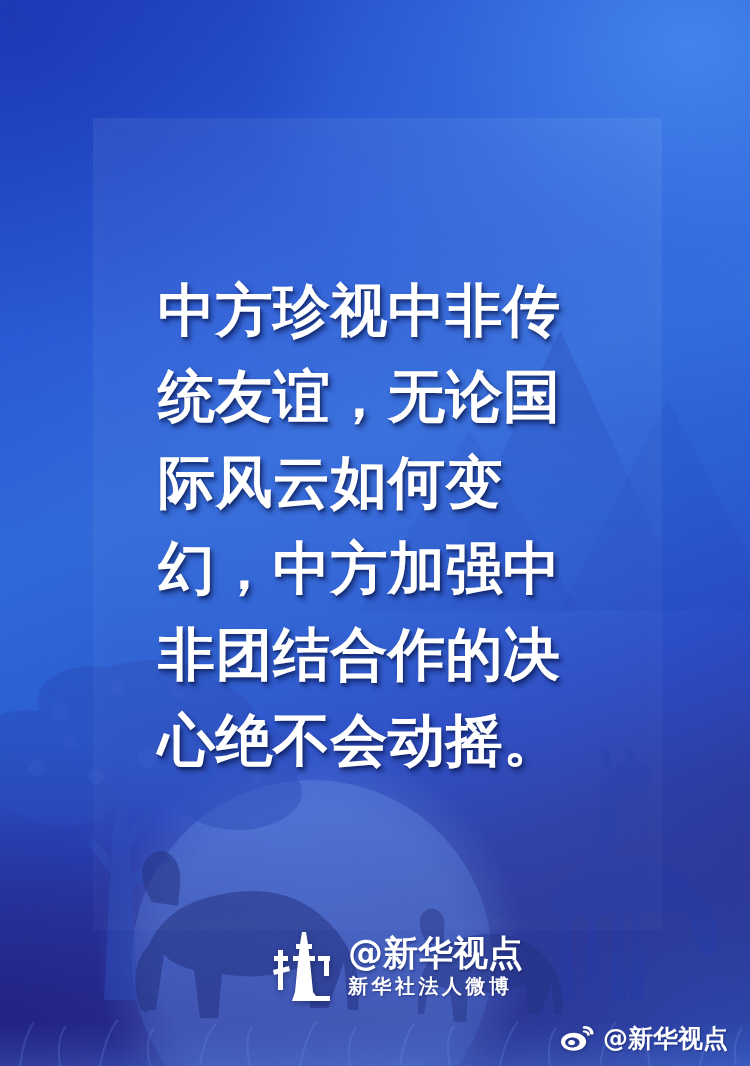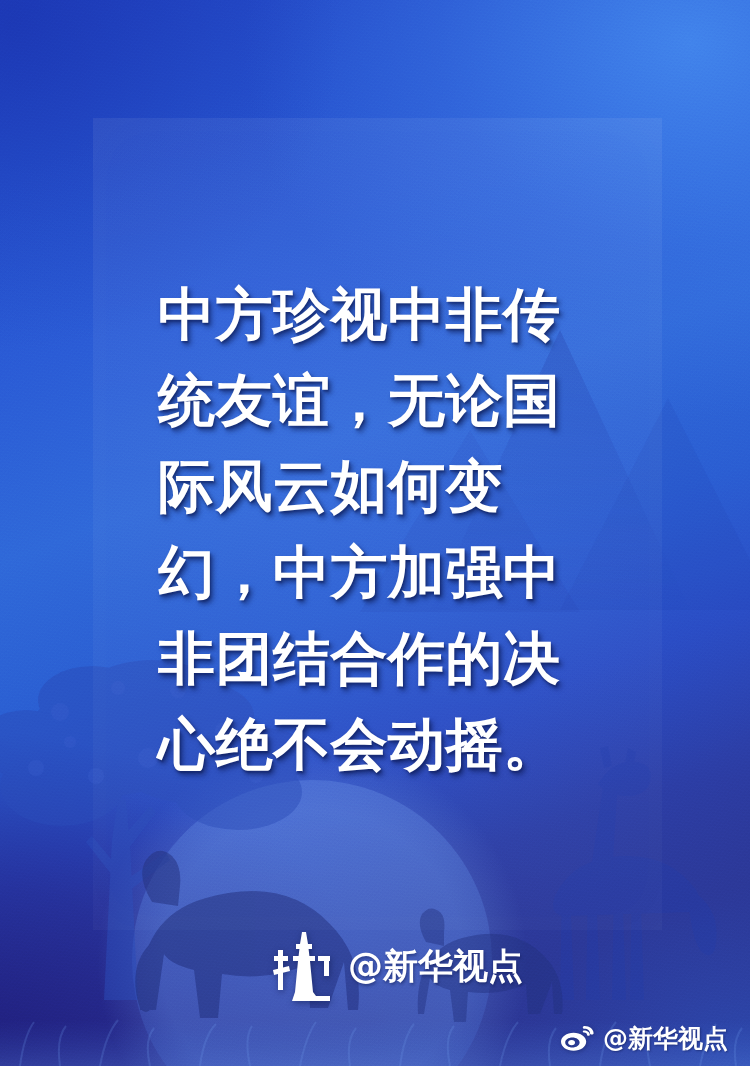--- a/index.html
+++ b/index.html
@@ -127,21 +127,21 @@
     box-shadow: inset 0 0 60px rgba(255,255,255,0.025);
     pointer-events: none;
   }
 
   
   .headline {
     position: absolute;
     left: 158px;
     top: 272px;
     width: 450px;
-    font-family: Liberation Serif, serif;
+    font-family: Liberation Mono, monospace;
     font-weight: 700;
     font-size: 57px;
     line-height: 86px;
     letter-spacing: 0.5px;
     color: #ffffff;
     text-shadow:
       3px 4px 5px rgba(8,18,70,0.55),
       1px 2px 2px rgba(10,22,80,0.45);
     white-space: pre-wrap;
   }
@@ -340,20 +340,21 @@
         <path d="M23 62 L41 62 L44 66 L58 66 L58 71 L20 71 Z"></path>
         <path d="M2 26 L16 26 L16 31 L2 31 Z"></path>
         <path d="M6 20 L11 20 L11 60 L6 60 Z"></path>
         <path d="M1 40 L17 36 L18 41 L2 45 Z"></path>
         <path d="M46 26 L58 26 L58 31 L46 31 Z"></path>
         <path d="M52 31 L57 31 L57 46 L52 46 Z"></path>
       </g>
     </svg>
     <div class="logo-text-col">
       <div class="logo-title">@新华视点</div>
+      <div class="logo-sub">新华社法人微博</div>
     </div>
   </div>
 
   <div class="weibo-badge">
     <svg class="weibo-icon" viewBox="0 0 34 27" aria-hidden="true">
       <g fill="#ffffff">
         <path d="M13.6 7.8 C6.6 7.8 1 11.8 1 16.8 C1 21.8 6.6 25.8 13.6 25.8 C20.6 25.8 26.2 21.8 26.2 16.8 C26.2 11.8 20.6 7.8 13.6 7.8 Z M12.4 22.6 C8.4 22.6 5.2 20.4 5.2 17.6 C5.2 14.8 8.4 12.6 12.4 12.6 C16.4 12.6 19.6 14.8 19.6 17.6 C19.6 20.4 16.4 22.6 12.4 22.6 Z"></path>
         <ellipse cx="11.6" cy="17.6" rx="3.4" ry="2.6" fill="#ffffff"></ellipse>
         <path d="M24.6 1.0 C23.6 1.0 22.8 1.6 22.8 2.4 C22.8 3.2 23.6 3.8 24.6 3.8 C27.6 3.8 30.0 5.8 30.0 8.2 C30.0 9.0 30.8 9.6 31.8 9.6 C32.8 9.6 33.6 9.0 33.6 8.2 C33.6 4.2 29.6 1.0 24.6 1.0 Z"></path>
         <path d="M24.2 5.6 C23.4 5.6 22.8 6.0 22.8 6.6 C22.8 7.2 23.4 7.6 24.2 7.6 C25.8 7.6 27.0 8.6 27.0 9.8 C27.0 10.4 27.6 10.8 28.4 10.8 C29.2 10.8 29.8 10.4 29.8 9.8 C29.8 7.4 27.3 5.6 24.2 5.6 Z"></path>

